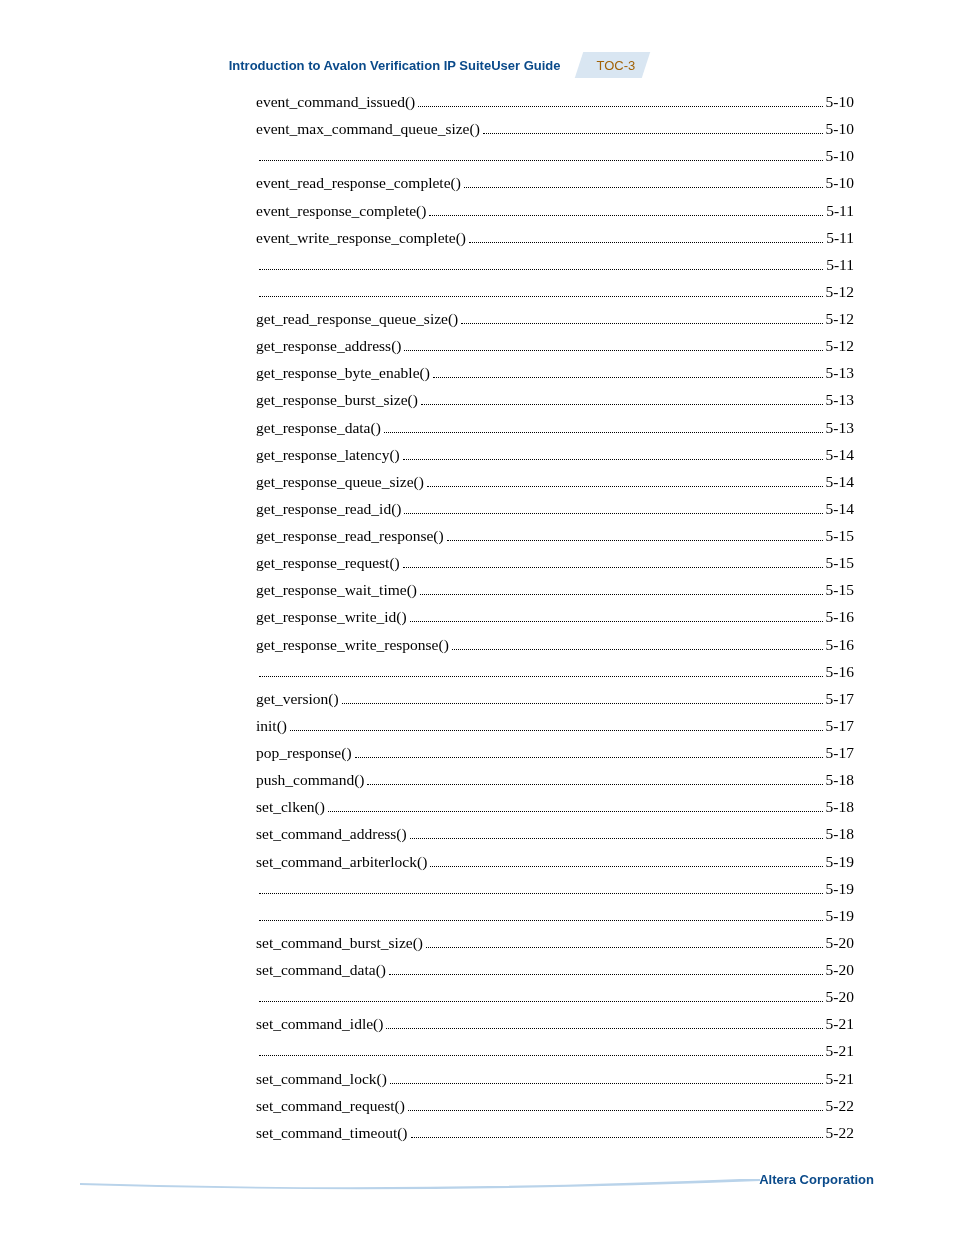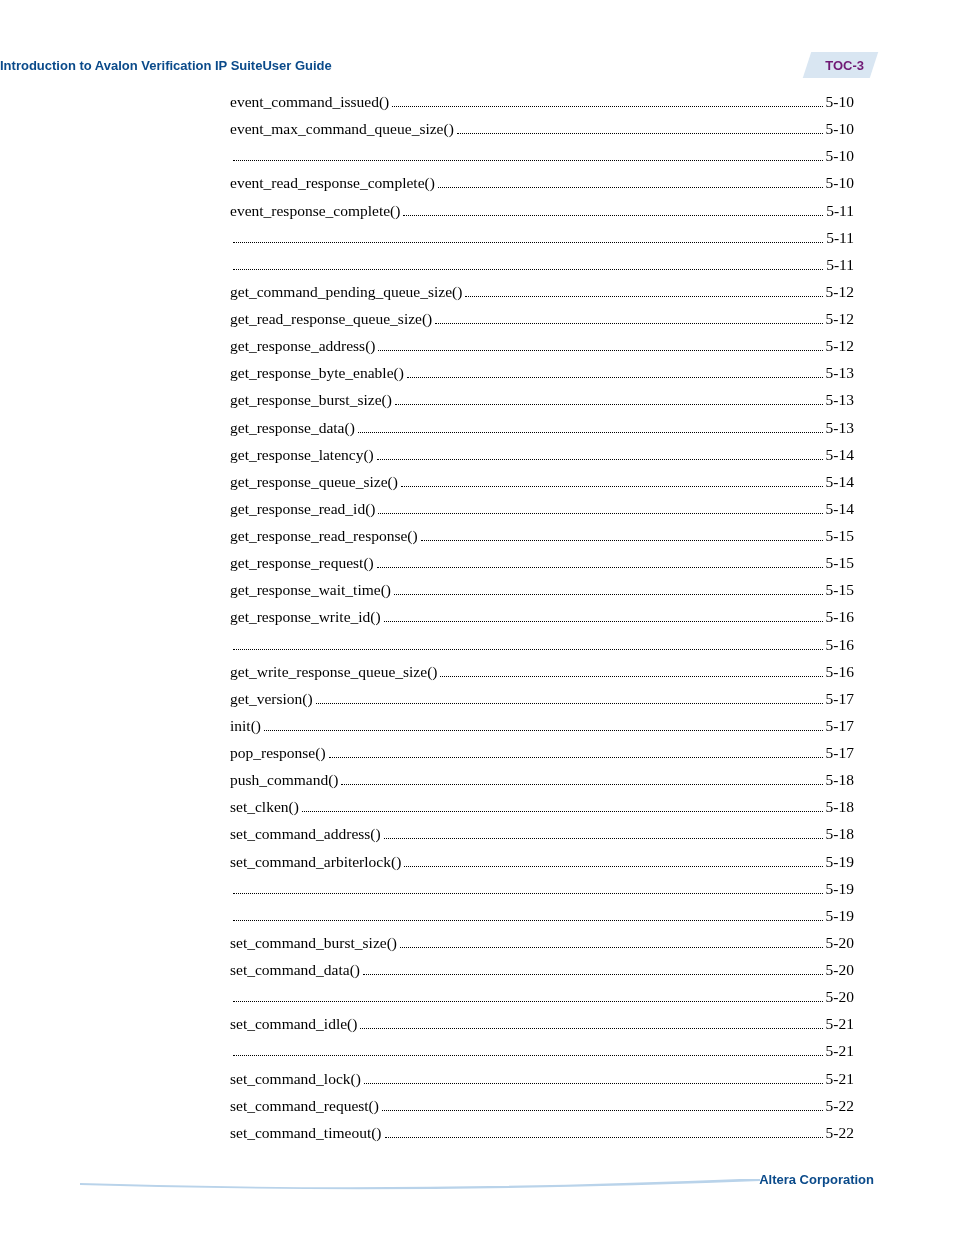--- a/index.html
+++ b/index.html
@@ -14,21 +14,21 @@
     height: 1235px;
     position: relative;
     box-sizing: border-box;
   }
   .header {
     position: absolute;
     top: 52px;
     left: 0;
     right: 80px;
     display: flex;
-    justify-content: space-between;
+    justify-content: center;
     align-items: center;
     gap: 18px;
     font-family: Arial, Helvetica, sans-serif;
   }
   .header-title {
     font-size: 13px;
     font-weight: bold;
     color: #0a4a8a;
   }
   .header-page-wrap {
@@ -39,35 +39,36 @@
     position: absolute;
     inset: 0;
     background: #d9e6f2;
     transform: skewX(-18deg);
     z-index: 0;
   }
   .header-page {
     position: relative;
     z-index: 1;
     font-size: 13px;
-    font-weight: bold;
-    color: #701a75;
+    font-weight: normal;
+    color: #a16207;
   }
   .toc {
     position: absolute;
     top: 88px;
     left: 230px;
     right: 100px;
   }
   .toc-row {
     display: flex;
     align-items: baseline;
     font-size: 15.5px;
     line-height: 1.75;
     white-space: nowrap;
+    margin-left: 26px;
   }
   .toc-label {
     flex: 0 0 auto;
   }
   .toc-dots {
     flex: 1 1 auto;
     border-bottom: 1.5px dotted #000;
     margin: 0 3px 3px 3px;
     min-width: 8px;
   }
@@ -130,29 +131,29 @@
         <span class="toc-label">event_read_response_complete()</span>
         <span class="toc-dots"></span>
         <span class="toc-page">5-10</span>
       </div>
       <div class="toc-row">
         <span class="toc-label">event_response_complete()</span>
         <span class="toc-dots"></span>
         <span class="toc-page">5-11</span>
       </div>
       <div class="toc-row">
+        <span class="toc-label">event_write_response_complete()</span>
         <span class="toc-dots"></span>
         <span class="toc-page">5-11</span>
       </div>
       <div class="toc-row">
         <span class="toc-dots"></span>
         <span class="toc-page">5-11</span>
       </div>
       <div class="toc-row">
-        <span class="toc-label">get_command_pending_queue_size()</span>
         <span class="toc-dots"></span>
         <span class="toc-page">5-12</span>
       </div>
       <div class="toc-row">
         <span class="toc-label">get_read_response_queue_size()</span>
         <span class="toc-dots"></span>
         <span class="toc-page">5-12</span>
       </div>
       <div class="toc-row">
         <span class="toc-label">get_response_address()</span>
@@ -203,25 +204,25 @@
         <span class="toc-label">get_response_wait_time()</span>
         <span class="toc-dots"></span>
         <span class="toc-page">5-15</span>
       </div>
       <div class="toc-row">
         <span class="toc-label">get_response_write_id()</span>
         <span class="toc-dots"></span>
         <span class="toc-page">5-16</span>
       </div>
       <div class="toc-row">
+        <span class="toc-label">get_response_write_response()</span>
         <span class="toc-dots"></span>
         <span class="toc-page">5-16</span>
       </div>
       <div class="toc-row">
-        <span class="toc-label">get_write_response_queue_size()</span>
         <span class="toc-dots"></span>
         <span class="toc-page">5-16</span>
       </div>
       <div class="toc-row">
         <span class="toc-label">get_version()</span>
         <span class="toc-dots"></span>
         <span class="toc-page">5-17</span>
       </div>
       <div class="toc-row">
         <span class="toc-label">init()</span>

